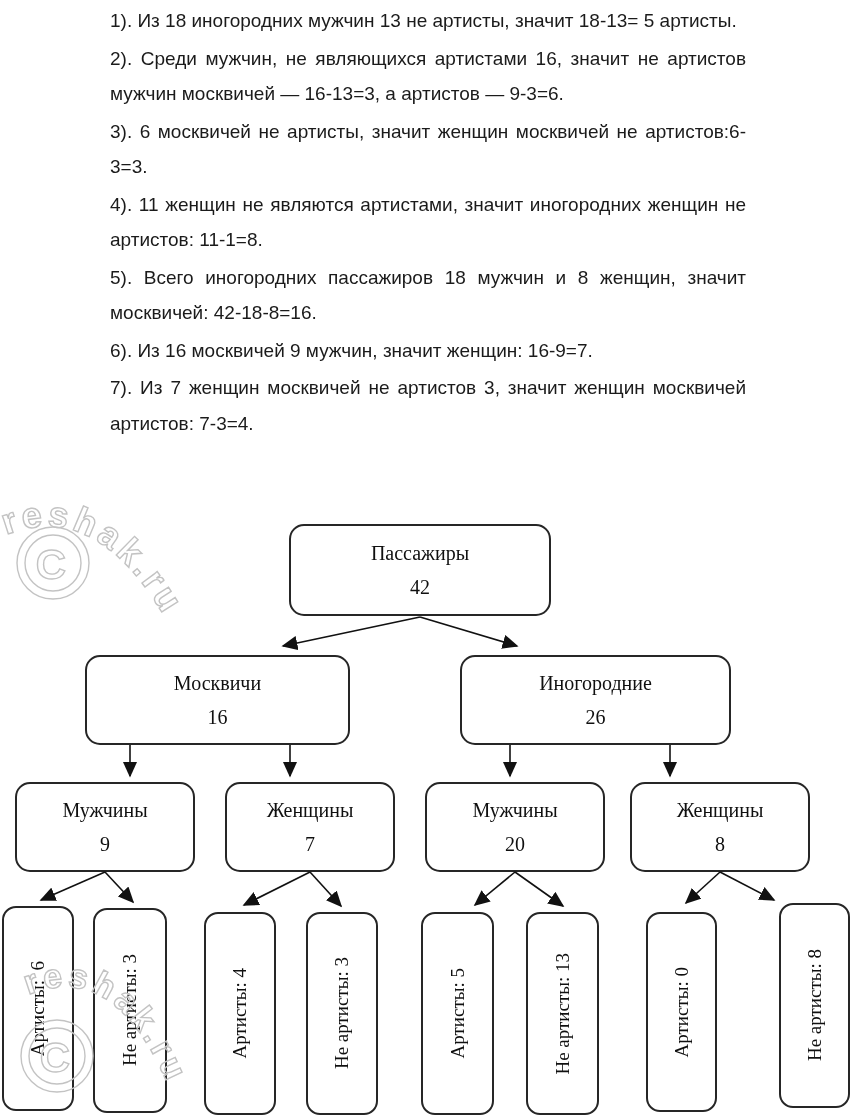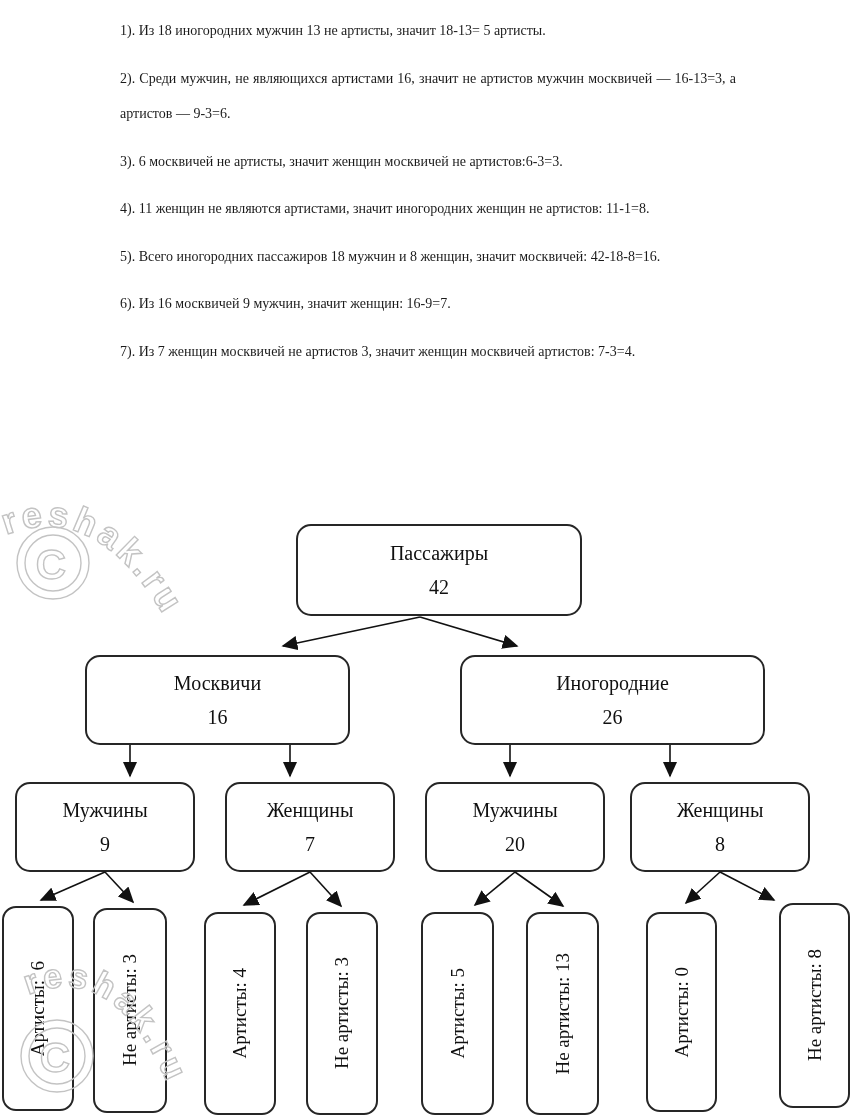--- a/index.html
+++ b/index.html
@@ -1,19 +1,19 @@
 <!DOCTYPE html>
 <html><head>
 <meta charset="utf-8">
 <style>
   html,body{margin:0;padding:0;background:#fff;}
   .page{position:relative;width:851px;height:1119px;background:#ffffff;overflow:hidden;
         font-family:"Liberation Sans",sans-serif;}
   .solution{position:absolute;left:108px;top:1px;width:640px;color:#1b1b1b;}
-  .step{margin:12px;font-size:14px;line-height:35.5px;text-align:justify;text-align-last:left;font-family:Liberation Serif, serif;}
+  .step{margin:2px;font-size:19px;line-height:35.5px;text-align:justify;text-align-last:left;}
   .node{position:absolute;box-sizing:border-box;border:2px solid #262626;border-radius:15px;
         background:#fff;display:flex;flex-direction:column;align-items:center;justify-content:center;
         font-family:"Liberation Serif",serif;color:#101010;z-index:2;}
   .node-label{font-size:20px;line-height:22px;}
   .node-value{font-size:20px;line-height:22px;margin-top:12px;text-align:center;}
   .vnode{border-radius:14px;}
   .vnode .vtext{writing-mode:vertical-rl;transform:rotate(180deg);font-size:19px;
         font-family:"Liberation Serif",serif;white-space:pre;}
   svg.overlay{position:absolute;left:0;top:0;z-index:4;pointer-events:none;}
   .wm-stroke{fill:none;stroke:#c3c3c3;stroke-width:1.4;}
@@ -27,30 +27,30 @@
   <div class="solution">
     <p class="step">1). Из 18 иногородних мужчин 13 не артисты, значит 18-13= 5 артисты.</p>
     <p class="step">2). Среди мужчин, не являющихся артистами 16, значит не артистов мужчин москвичей — 16-13=3, а артистов — 9-3=6.</p>
     <p class="step">3). 6 москвичей не артисты, значит женщин москвичей не артистов:6-3=3.</p>
     <p class="step">4). 11 женщин не являются артистами, значит иногородних женщин не артистов: 11-1=8.</p>
     <p class="step">5). Всего иногородних пассажиров 18 мужчин и 8 женщин, значит москвичей: 42-18-8=16.</p>
     <p class="step">6). Из 16 москвичей 9 мужчин, значит женщин: 16-9=7.</p>
     <p class="step">7). Из 7 женщин москвичей не артистов 3, значит женщин москвичей артистов: 7-3=4.</p>
   </div>
 
-  <div class="node" style="left:296px;top:524px;width:286px;height:92px">
+  <div class="node" style="left:289px;top:524px;width:262px;height:92px">
     <div class="node-label">Пассажиры</div>
     <div class="node-value">42</div>
   </div>
 
   <div class="node" style="left:85px;top:655px;width:265px;height:90px">
     <div class="node-label">Москвичи</div>
     <div class="node-value">16</div>
   </div>
-  <div class="node" style="left:460px;top:655px;width:305px;height:90px">
+  <div class="node" style="left:460px;top:655px;width:271px;height:90px">
     <div class="node-label">Иногородние</div>
     <div class="node-value">26</div>
   </div>
 
   <div class="node" style="left:15px;top:782px;width:180px;height:90px">
     <div class="node-label">Мужчины</div>
     <div class="node-value">9</div>
   </div>
   <div class="node" style="left:225px;top:782px;width:170px;height:90px">
     <div class="node-label">Женщины</div>

